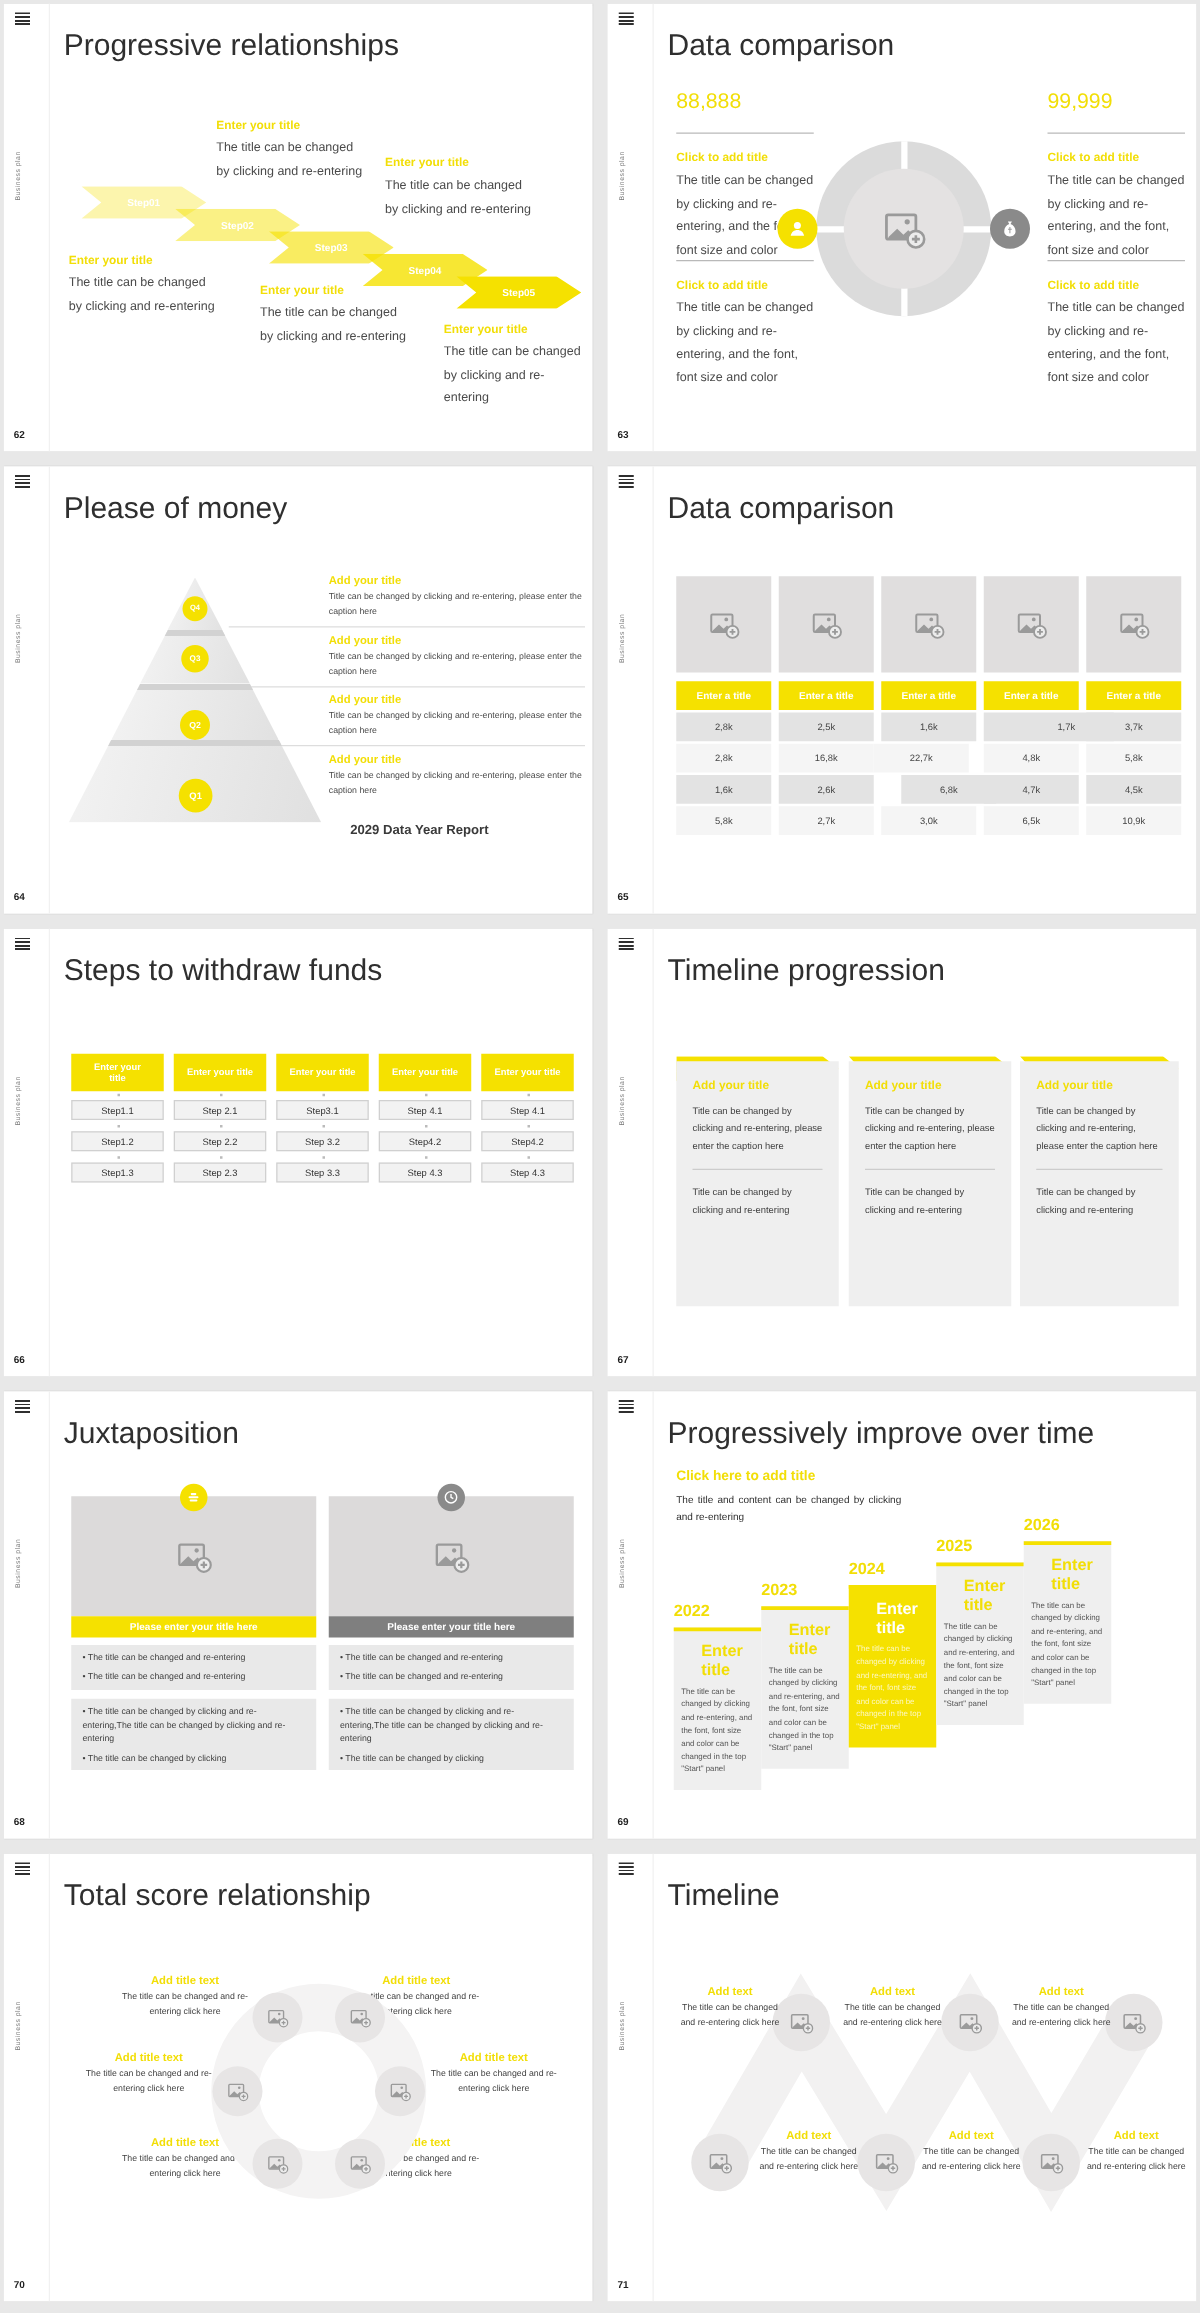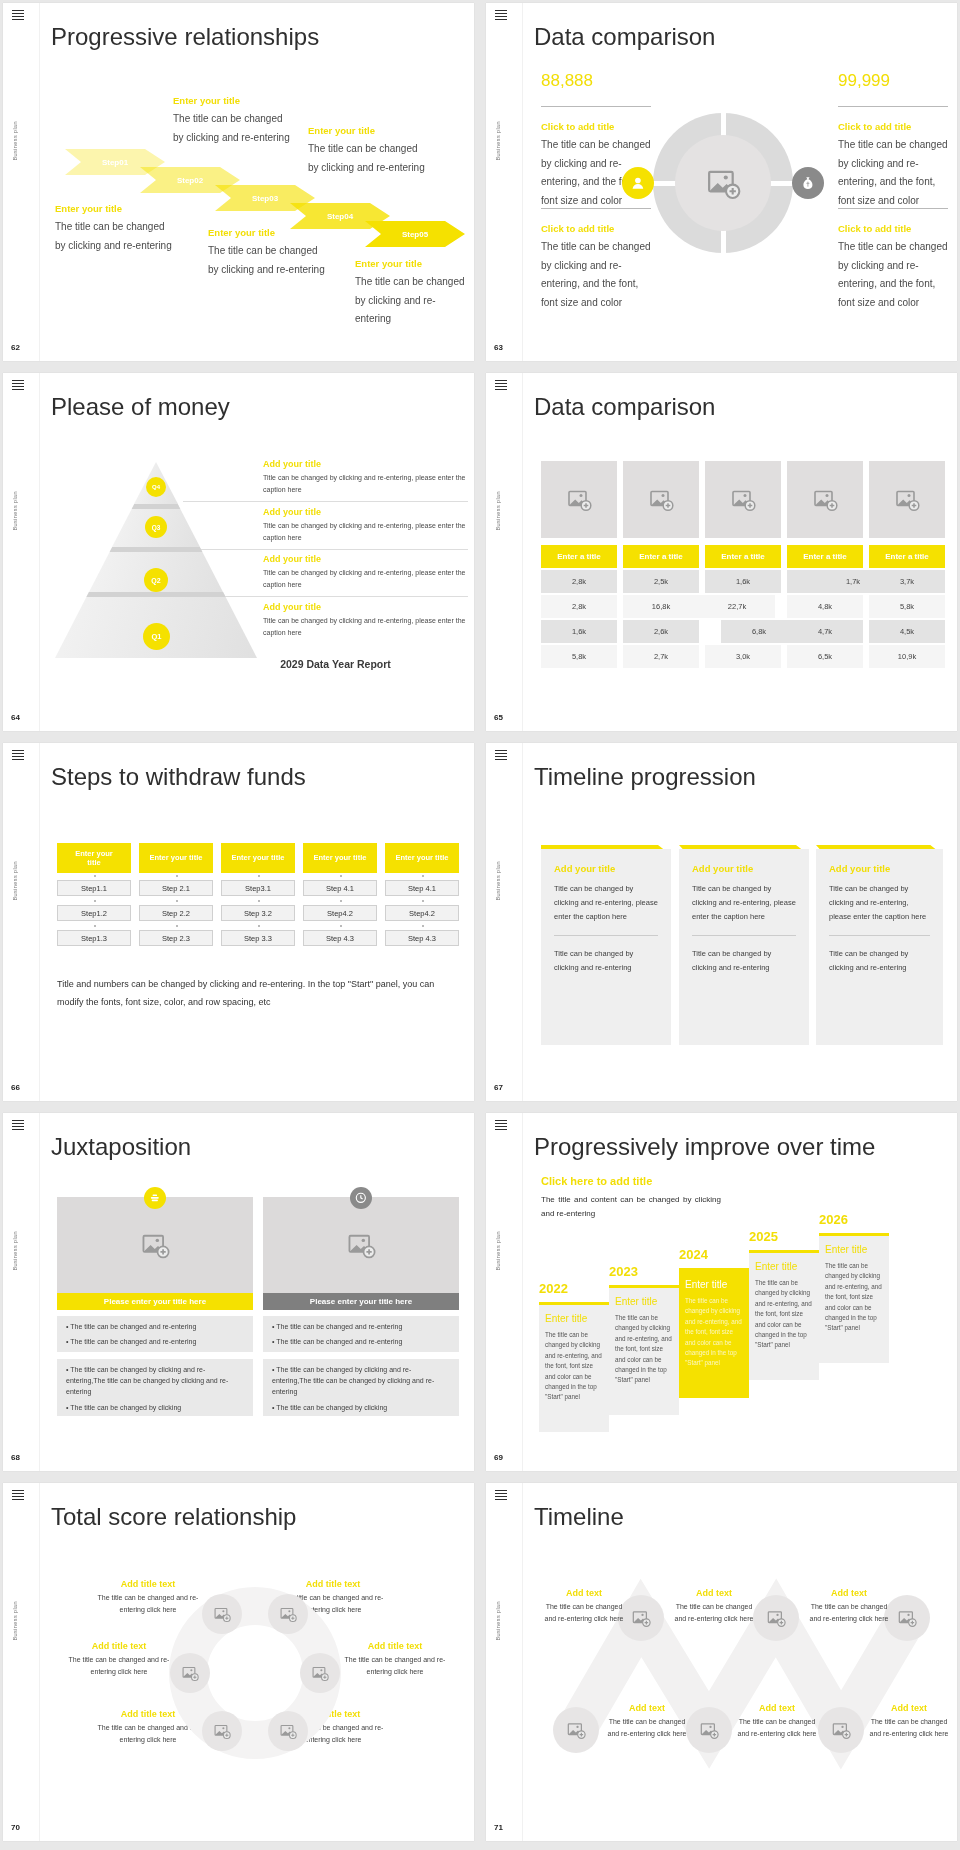--- a/index.html
+++ b/index.html
@@ -58,21 +58,21 @@
   
   .jx-img{position:absolute;background:var(--placeholder_dark);}
   .jx-bar{position:absolute;height:17px;color:#fff;font-size:8px;font-weight:700;
           display:flex;align-items:center;justify-content:center;}
   .jx-box{position:absolute;background:#E9E9E9;box-sizing:border-box;padding:5px 9px;}
   .jx-box p{margin:0 0 4px 0;font-size:7px;line-height:1.6;color:#3F3F3F;}
   
   .yr{position:absolute;font-size:13px;font-weight:700;color:var(--accent_text);}
   .ycard{position:absolute;width:70px;height:130px;background:var(--panel);border-top:3px solid var(--accent);
          box-sizing:border-box;padding:8px 6px;}
-  .ycard .t{font-size:10px;font-weight:400;color:var(--accent_text);margin:0 0 6px 0;}
+  .ycard .t{font-size:13px;font-weight:700;color:var(--accent_text);margin:0 0 6px 16px;}
   .ycard .b{font-size:6.3px;line-height:1.65;color:#555;margin:0;}
   .ycard.hl{background:var(--accent);border-top-color:var(--accent);}
   .ycard.hl .t{color:#fff;}
   .ycard.hl .b{color:rgba(255,255,255,.75);}
   
   .circ{position:absolute;border-radius:50%;background:#E7E5E5;z-index:4;}
   .ctb{position:absolute;text-align:center;}
   .ctb .t{font-size:9px;font-weight:700;color:var(--accent_text);margin:0 0 3px 0;}
   .ctb .b{font-size:7px;line-height:1.75;color:#3F3F3F;margin:0;}
   .ring70{position:absolute;left:166px;top:104px;width:172px;height:172px;border-radius:50%;
@@ -324,21 +324,20 @@
     <div class="stp" style="left:136px;top:187px;">Step 2.3</div>
     <div class="stp" style="left:218px;top:137px;">Step3.1</div>
     <div class="stp" style="left:218px;top:162px;">Step 3.2</div>
     <div class="stp" style="left:218px;top:187px;">Step 3.3</div>
     <div class="stp" style="left:300px;top:137px;">Step 4.1</div>
     <div class="stp" style="left:300px;top:162px;">Step4.2</div>
     <div class="stp" style="left:300px;top:187px;">Step 4.3</div>
     <div class="stp" style="left:382px;top:137px;">Step 4.1</div>
     <div class="stp" style="left:382px;top:162px;">Step4.2</div>
     <div class="stp" style="left:382px;top:187px;">Step 4.3</div>
-    <div class="a" style="left:54px;top:232px;width:402px;font-size:9px;line-height:2.05;color:#333;">Title and numbers can be changed by clicking and re-entering. In the top "Start" panel, you can modify the fonts, font size, color, and row spacing, etc</div>
   </div>
 
   <div class="sl" style="left:486px;top:743px;">
     <div class="logo"></div>
     <div class="vt">Business plan</div>
     <div class="sline"></div>
     <div class="pg">67</div>
     <div class="ttl">Timeline progression</div>
     <div class="sarrow" style="left:55px;top:82px;width:130px;clip-path:polygon(0 0,90% 0,100% 50%,90% 100%,0 100%);">
         <span>Step 1</span>

